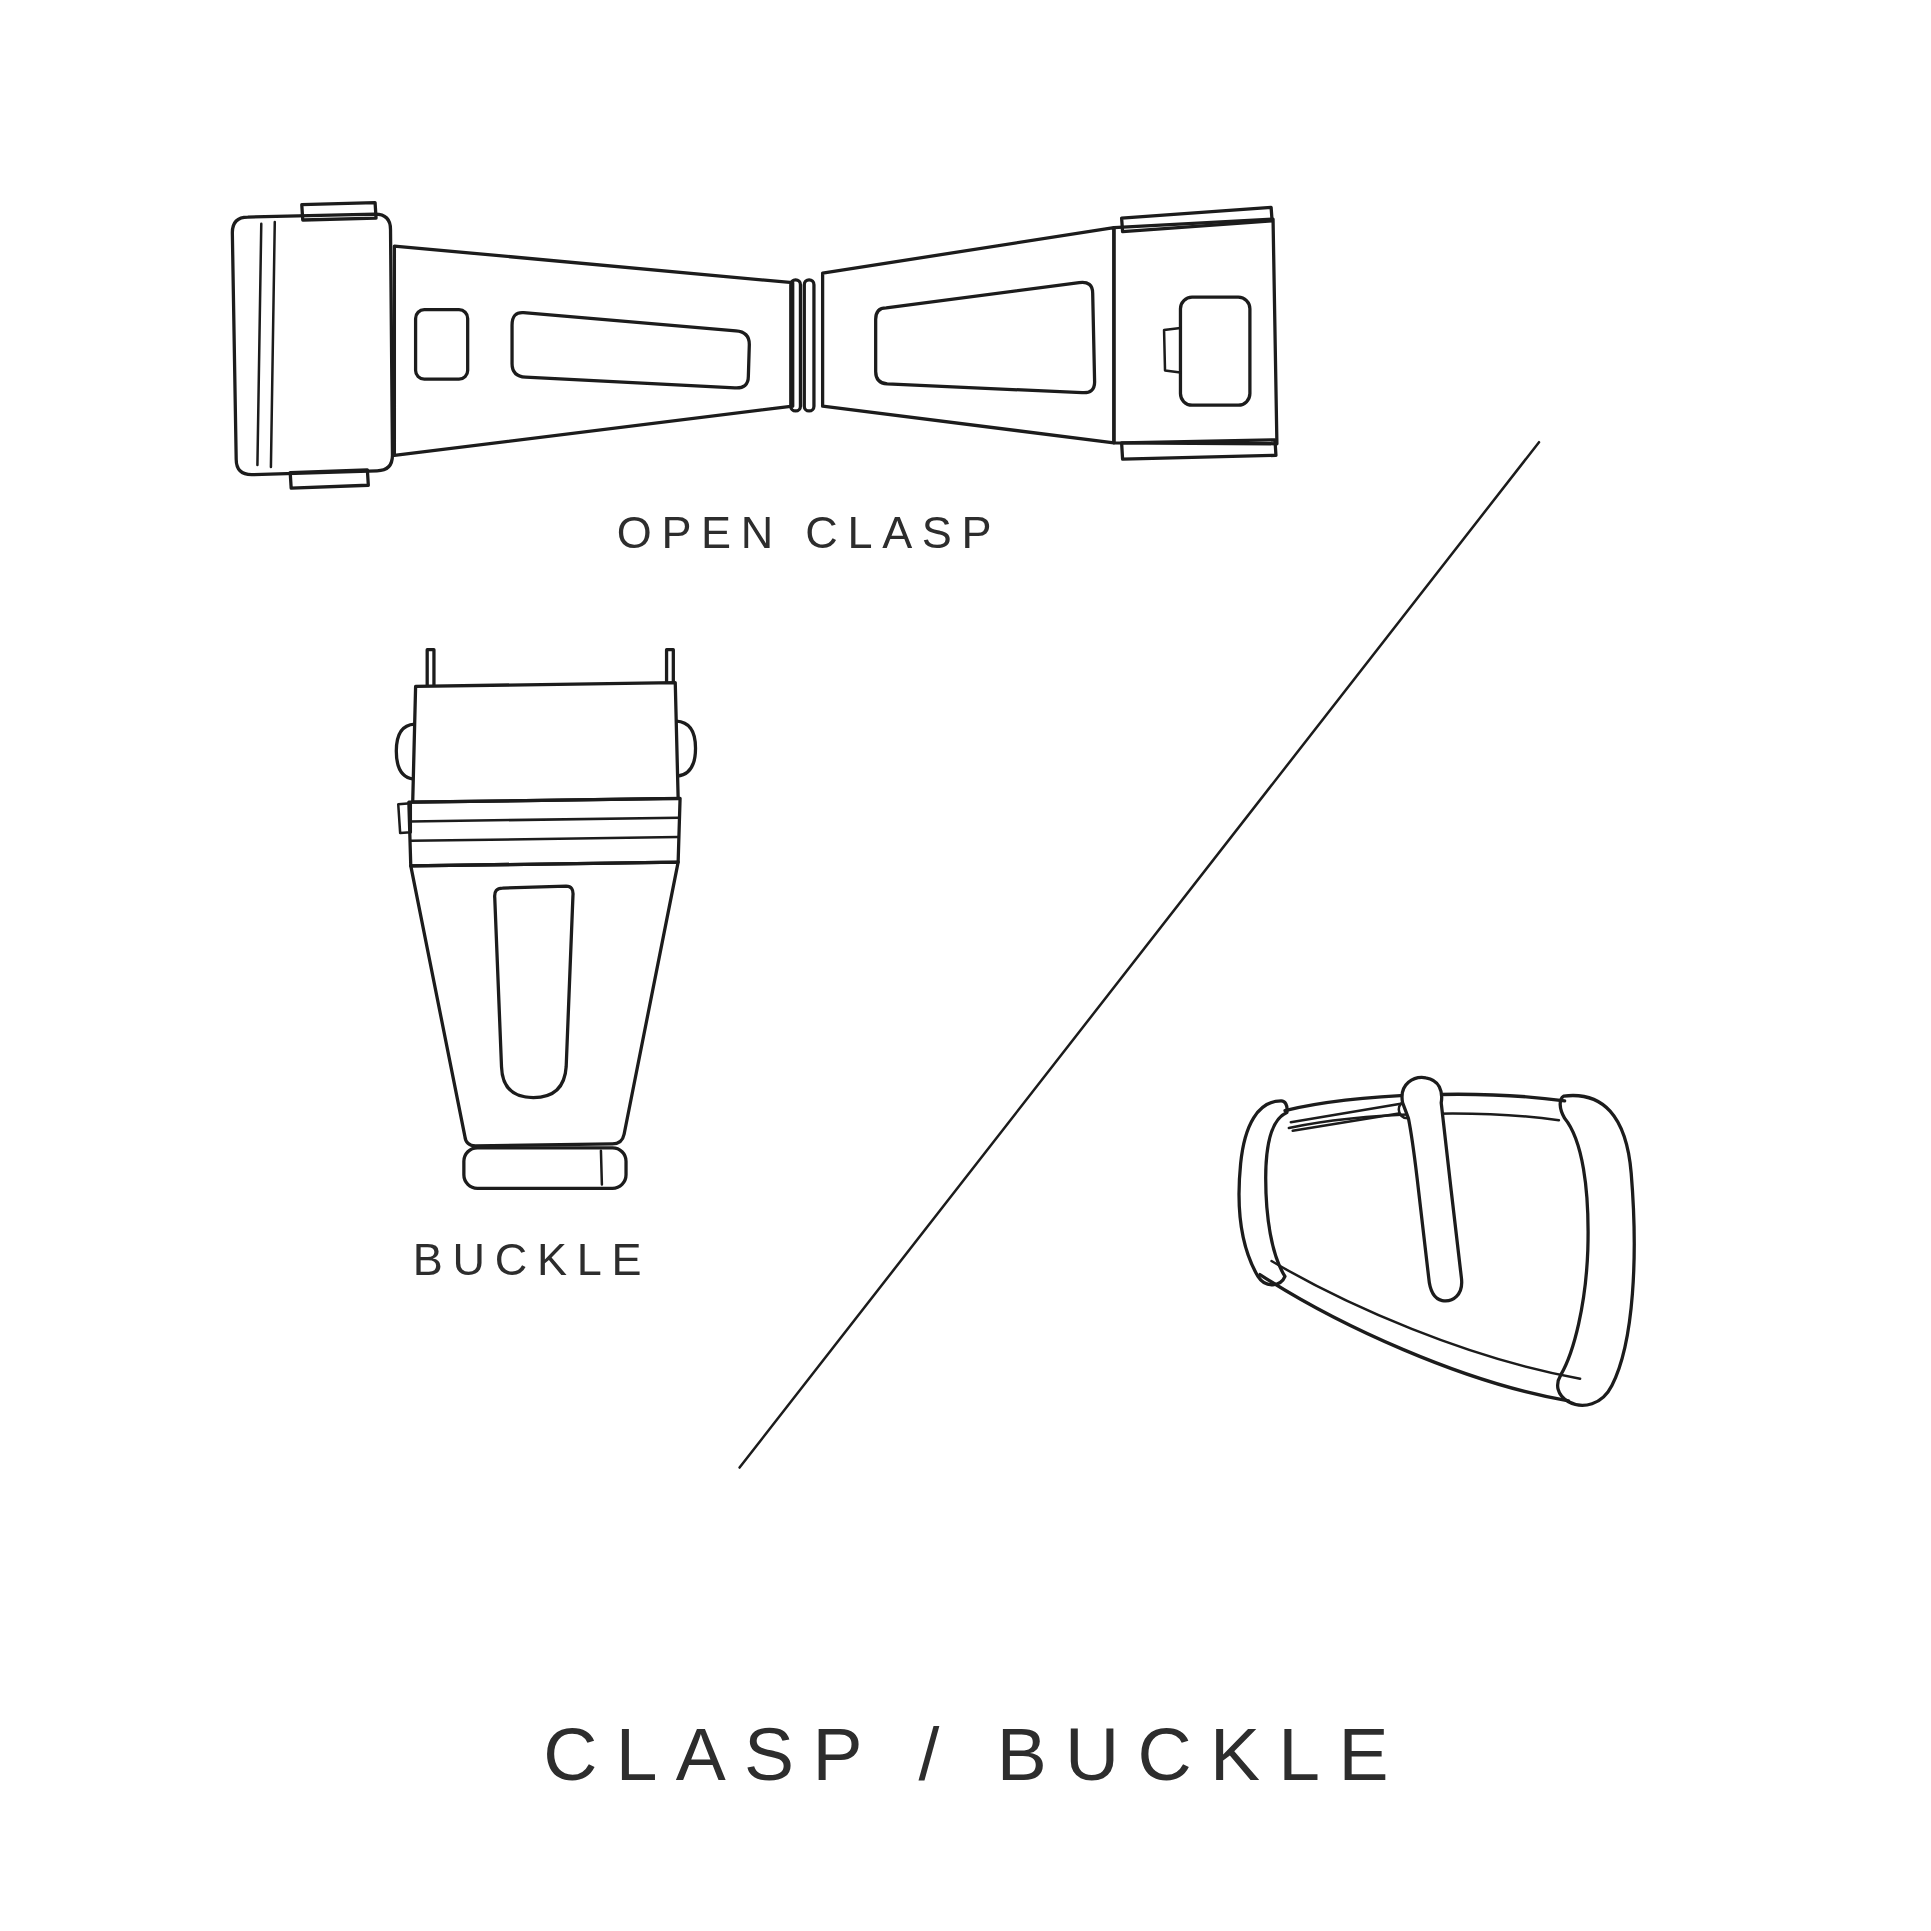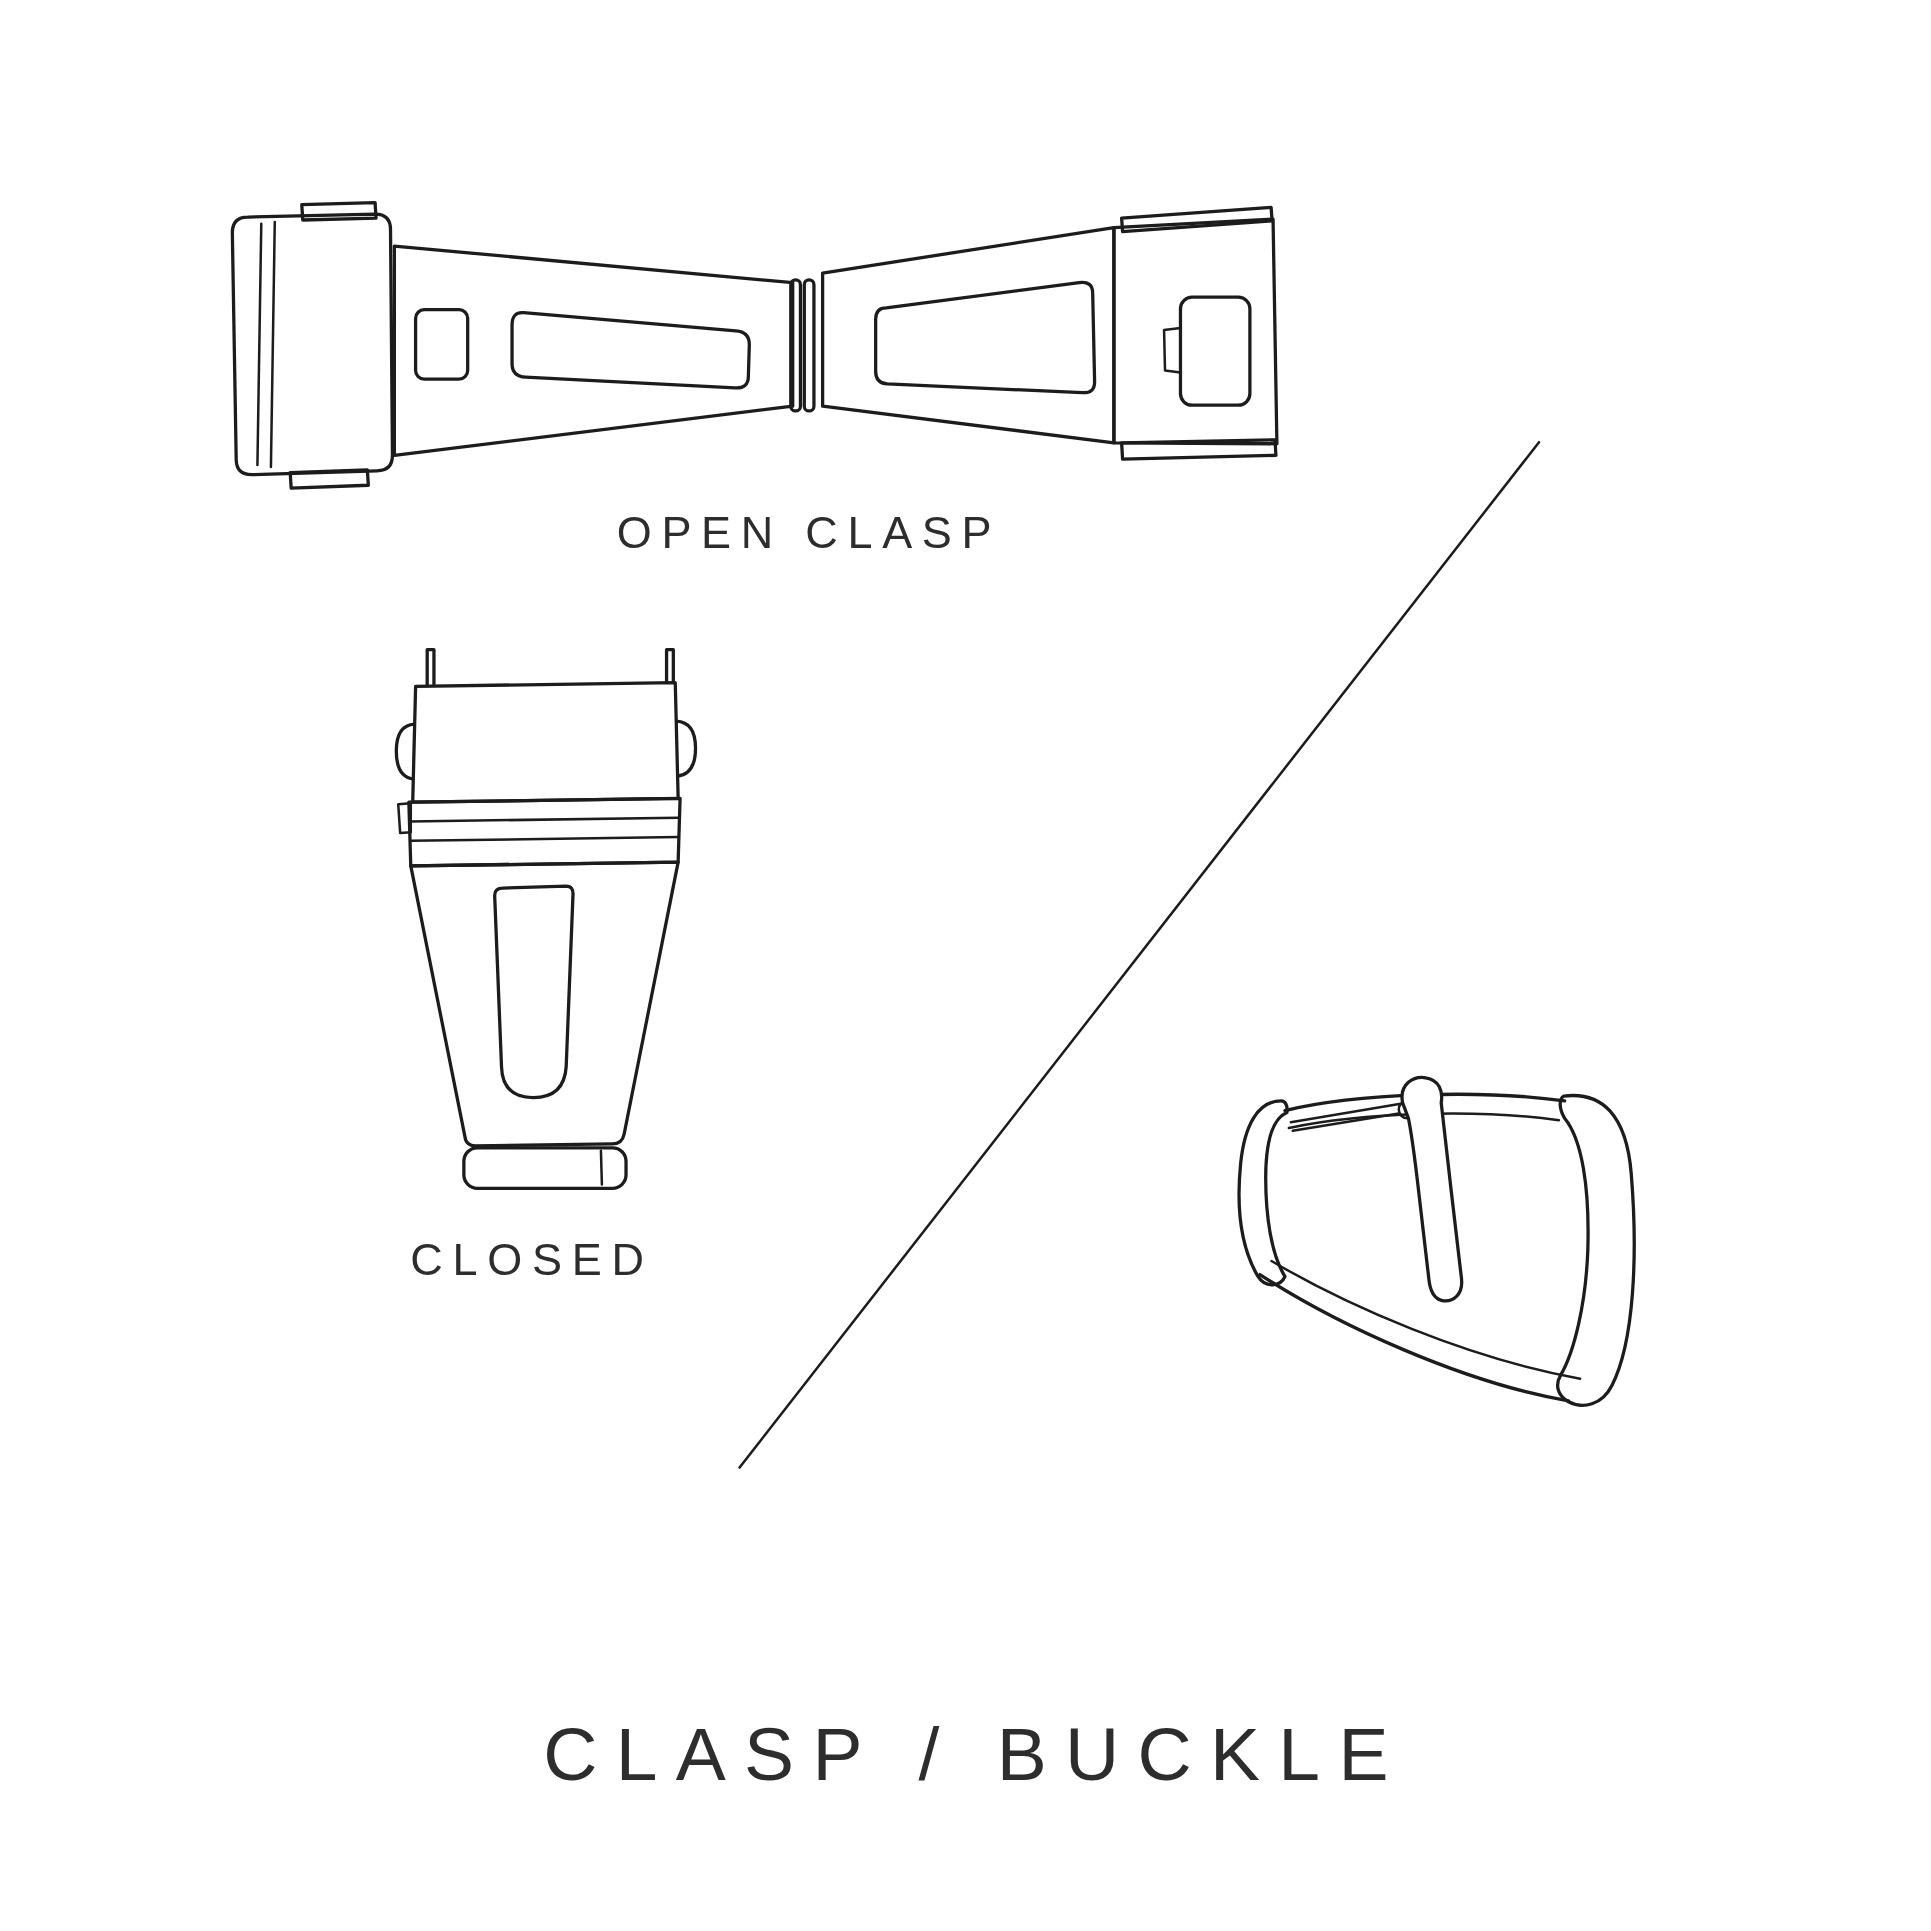--- a/index.html
+++ b/index.html
@@ -111,21 +111,21 @@
       <path d="M35,232 L312,228 L256,510 Q254,520 244,520 L102,522 Q92,522 91,512 Z"></path>
       <path d="M130,255 L196,253 Q204,253 203,263 L196,440 Q194,472 162,472 Q130,472 129,440 L122,265 Q121,255 130,255 Z"></path>
     </g>
 
     <g>
       <rect x="90" y="524" width="168" height="42" rx="14"></rect>
       <path class="thin" d="M232,527 L233,562"></path>
     </g>
   </svg>
 
-  <div class="caption" style="left:532px; top:1234px;">CLOSED</div>
+  <div class="caption" style="left:532px; top:1234px;">BUCKLE</div>
 
   <svg style="left:0; top:0;" width="1931" height="1931" viewBox="0 0 2000 2000">
     <line class="thin" x1="1594" y1="458" x2="766" y2="1520"></line>
   </svg>
 
   <svg style="left:1221px; top:1072px;" width="425" height="352" viewBox="0 0 440 365">
 
     <path d="M62,30 C38,30 24,55 20,95 C15,145 22,185 38,212 C46,225 62,222 66,212 C52,190 46,150 46,110 C46,70 54,48 68,42 C69,34 66,30 62,30 Z"></path>
 
     <path d="M355,25 C395,20 420,45 425,105 C432,190 428,280 405,325 C395,345 375,350 360,342 C348,335 346,324 352,314 C366,290 378,240 380,185 C382,120 374,70 356,48 C350,38 350,28 355,25 Z"></path>

